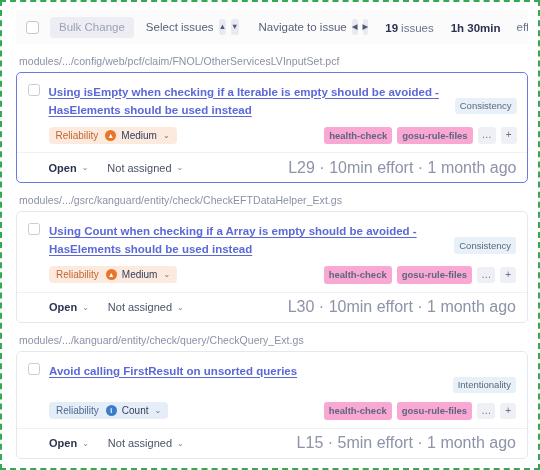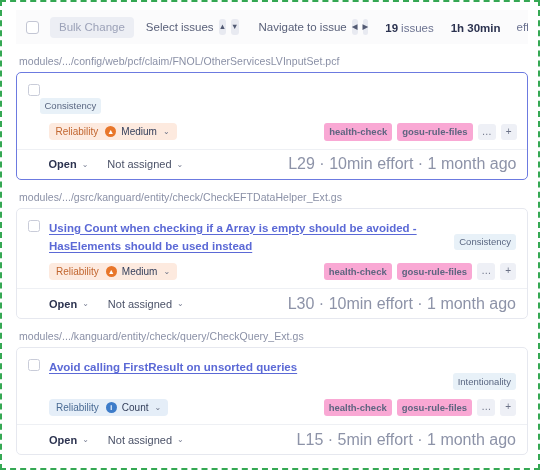--- a/index.html
+++ b/index.html
@@ -298,20 +298,23 @@
         <span class="stat-strong">1h 30min</span>
       </span>
       <span class="stat-block stat-weak" style="margin-left:16px;">effort</span>
     </div>
 
     <div class="group">
       <div class="file-path">modules/.../config/web/pcf/claim/FNOL/OtherServicesLVInputSet.pcf</div>
       <div class="card selected">
         <div class="card-top">
           <div class="card-checkbox"></div>
+          <div class="title-wrap">
+            <span class="issue-title">Using isEmpty when checking if a Iterable is empty should be avoided - HasElements should be used instead</span>
+          </div>
           <span class="cat-badge">Consistency</span>
         </div>
         <div class="meta-row">
           <span class="sev-pill medium">
             <span class="sev-kind">Reliability</span>
             <span class="sev-dot">▲</span>
             <span class="sev-level">Medium</span>
             <span class="sev-caret">⌄</span>
           </span>
           <span class="meta-spacer"></span>

